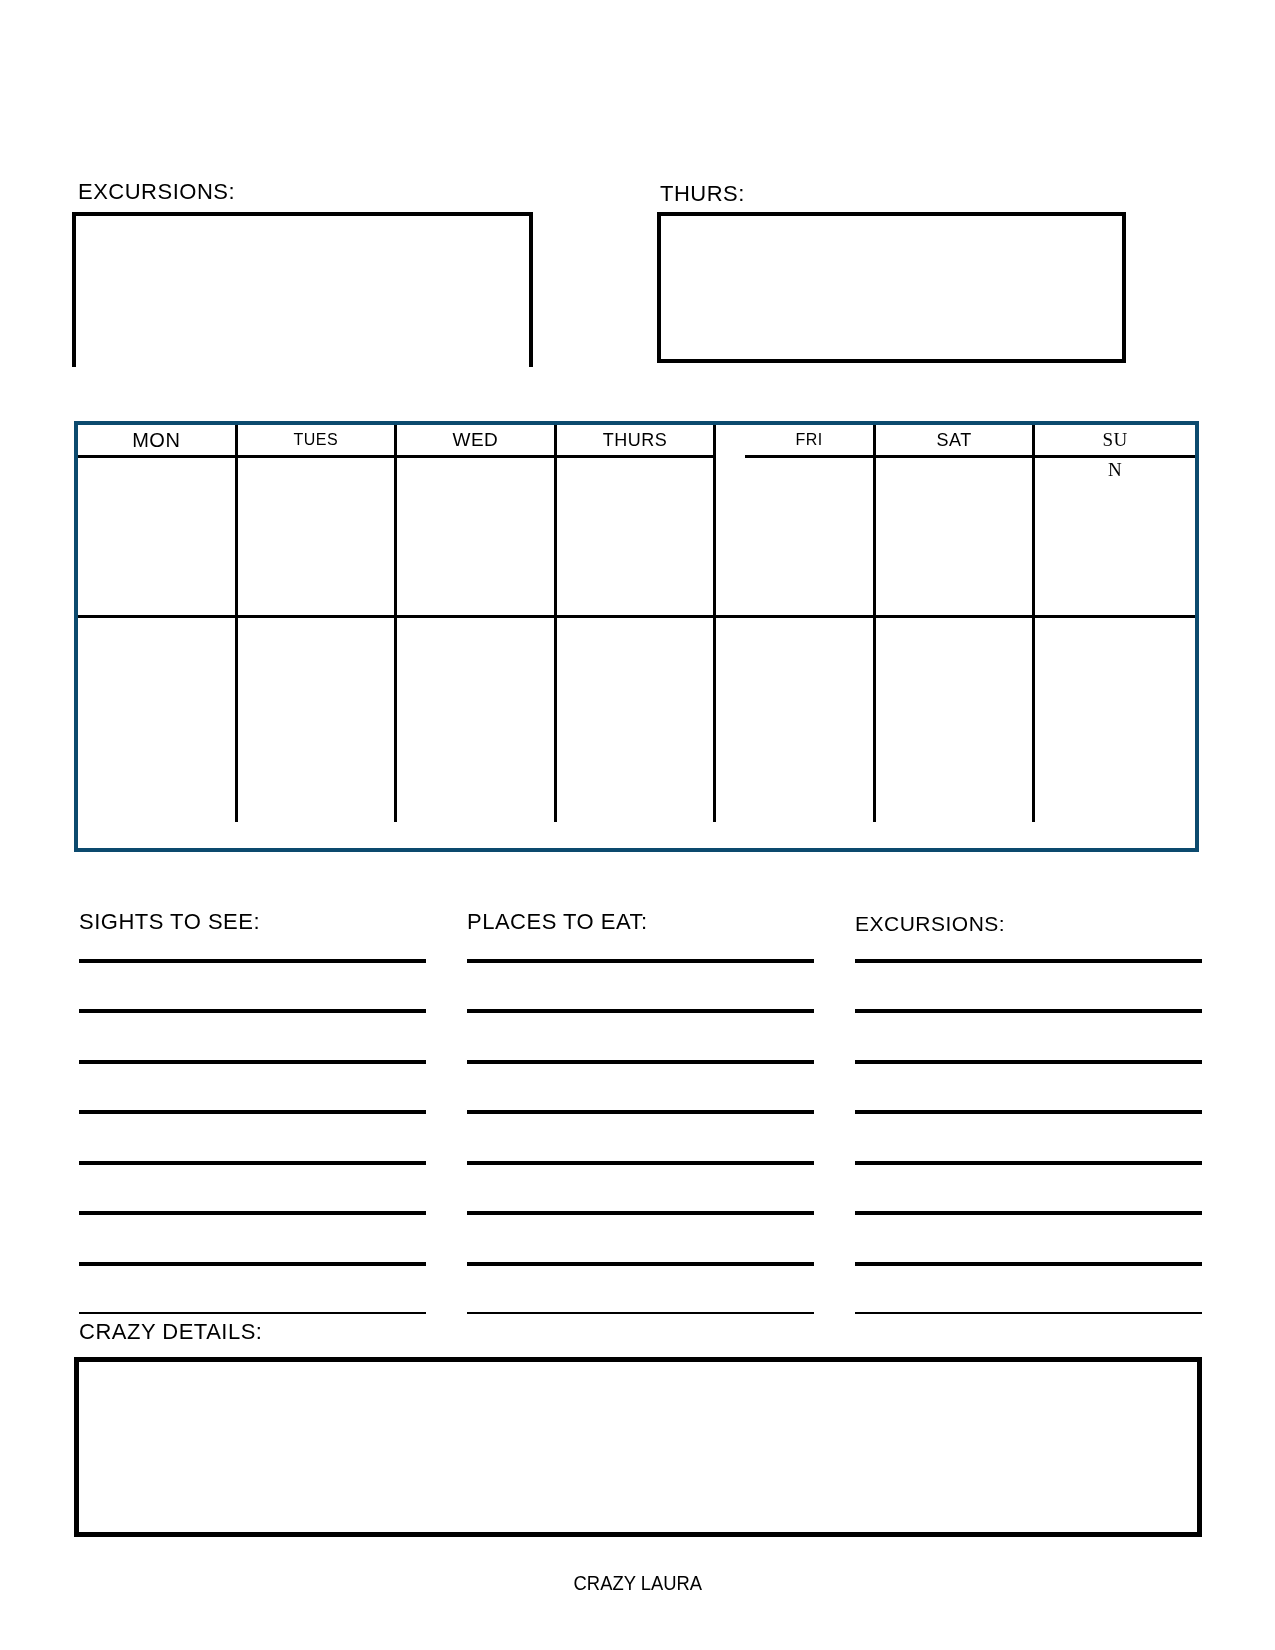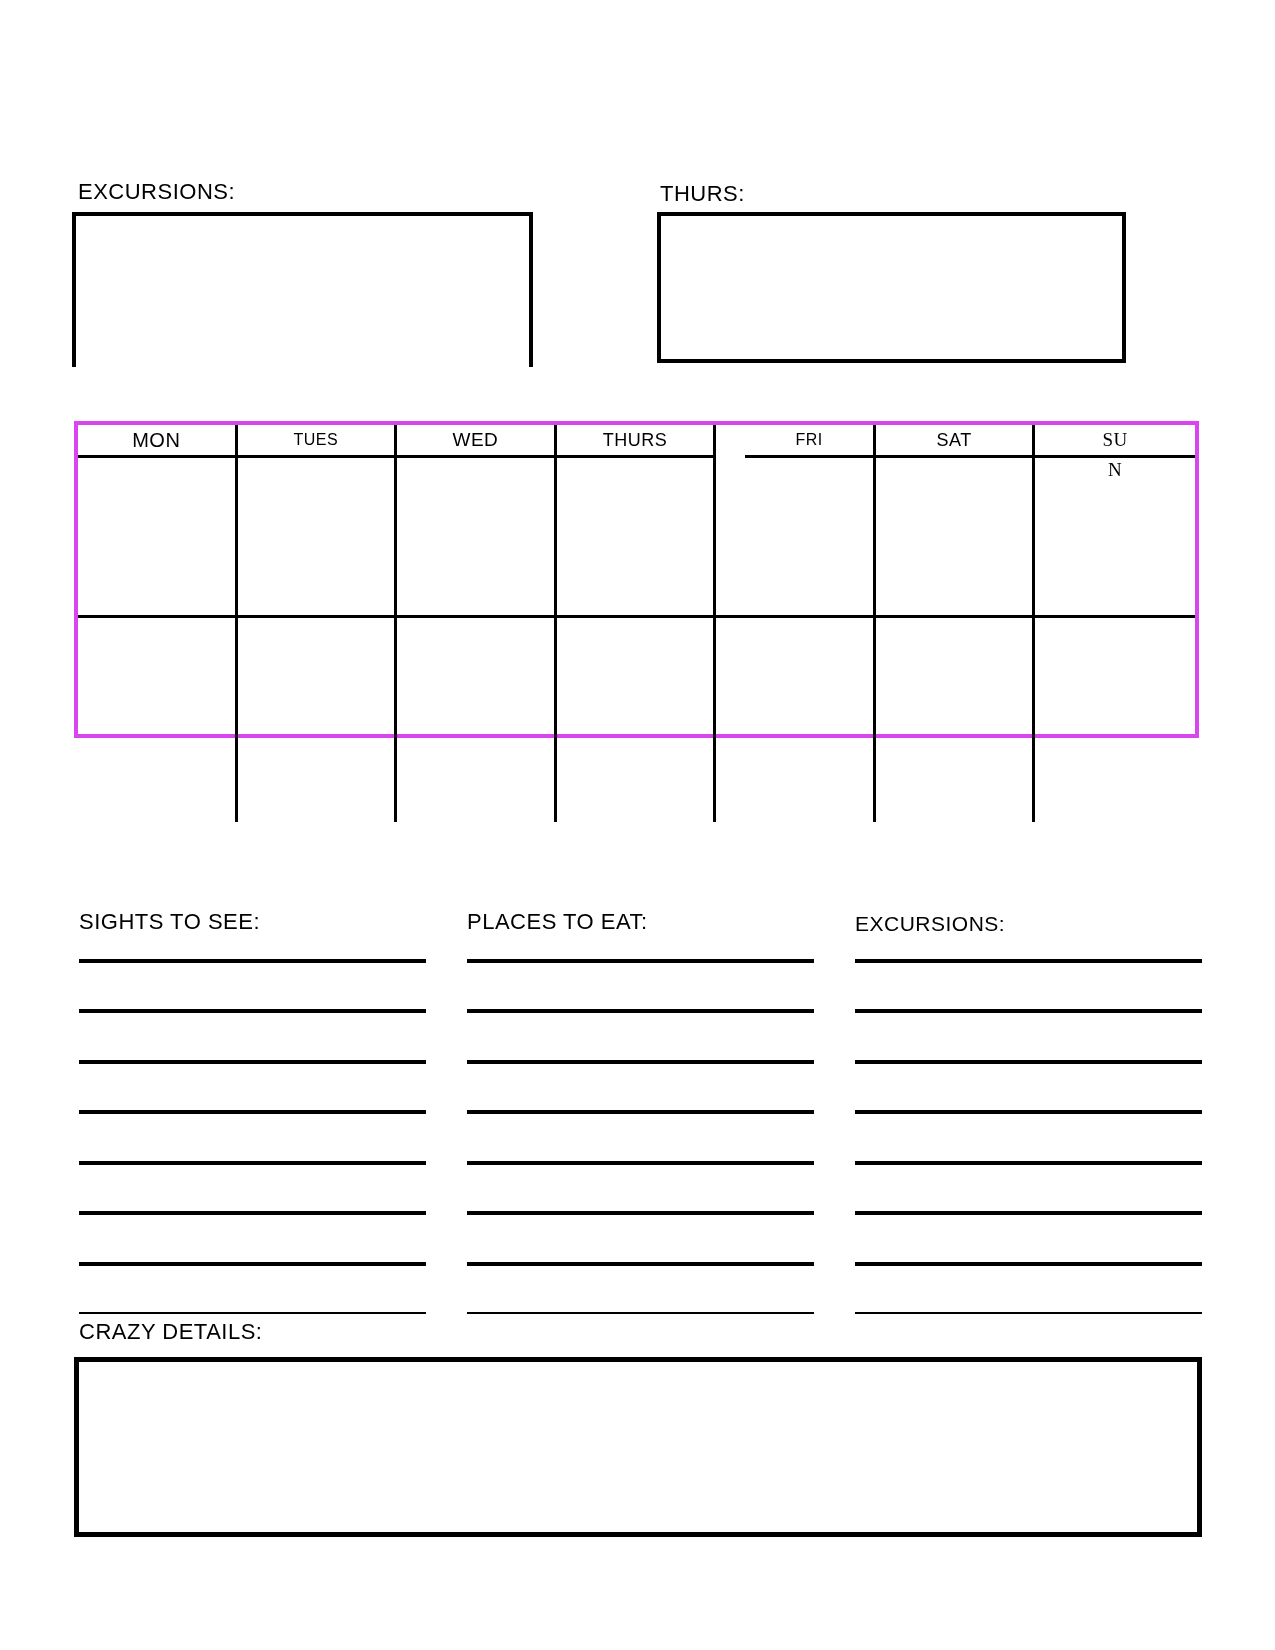--- a/index.html
+++ b/index.html
@@ -38,22 +38,22 @@
   .box-dates{
     left:657px;top:212px;width:469px;height:151px;
     border:4px solid #000;
   }
   .box-flight{
     left:74px;top:1357px;width:1128px;height:180px;
     border:5px solid #000;
   }
   
   .week{
-    position:absolute;left:74px;top:421px;width:1125px;height:317px;
-    box-sizing:border-box;border:4px solid #d946ef;
+    position:absolute;left:74px;top:421px;width:1125px;height:431px;
+    box-sizing:border-box;border:4px solid #0c4a6e;
     display:grid;
     grid-template-columns:repeat(7,1fr);
     grid-template-rows:33px 160px 204px;
   }
   .wcell{
     box-sizing:border-box;
     border-right:3px solid #000;
     border-bottom:3px solid #000;
   }
   .wcell:nth-child(7n){border-right:none;}
@@ -171,14 +171,17 @@
     <div class="wline t4"></div>
     <div class="wline t5"></div>
     <div class="wline t6"></div>
     <div class="wline t7"></div>
     <div class="wline t8"></div>
   </div>
 
   <div class="lbl lbl-flight">CRAZY DETAILS:</div>
   <div class="box box-flight"></div>
 
+  <div class="footer">
+    <span>CRAZY LAURA</span>
+  </div>
 
 </div>
 
 </body></html>

